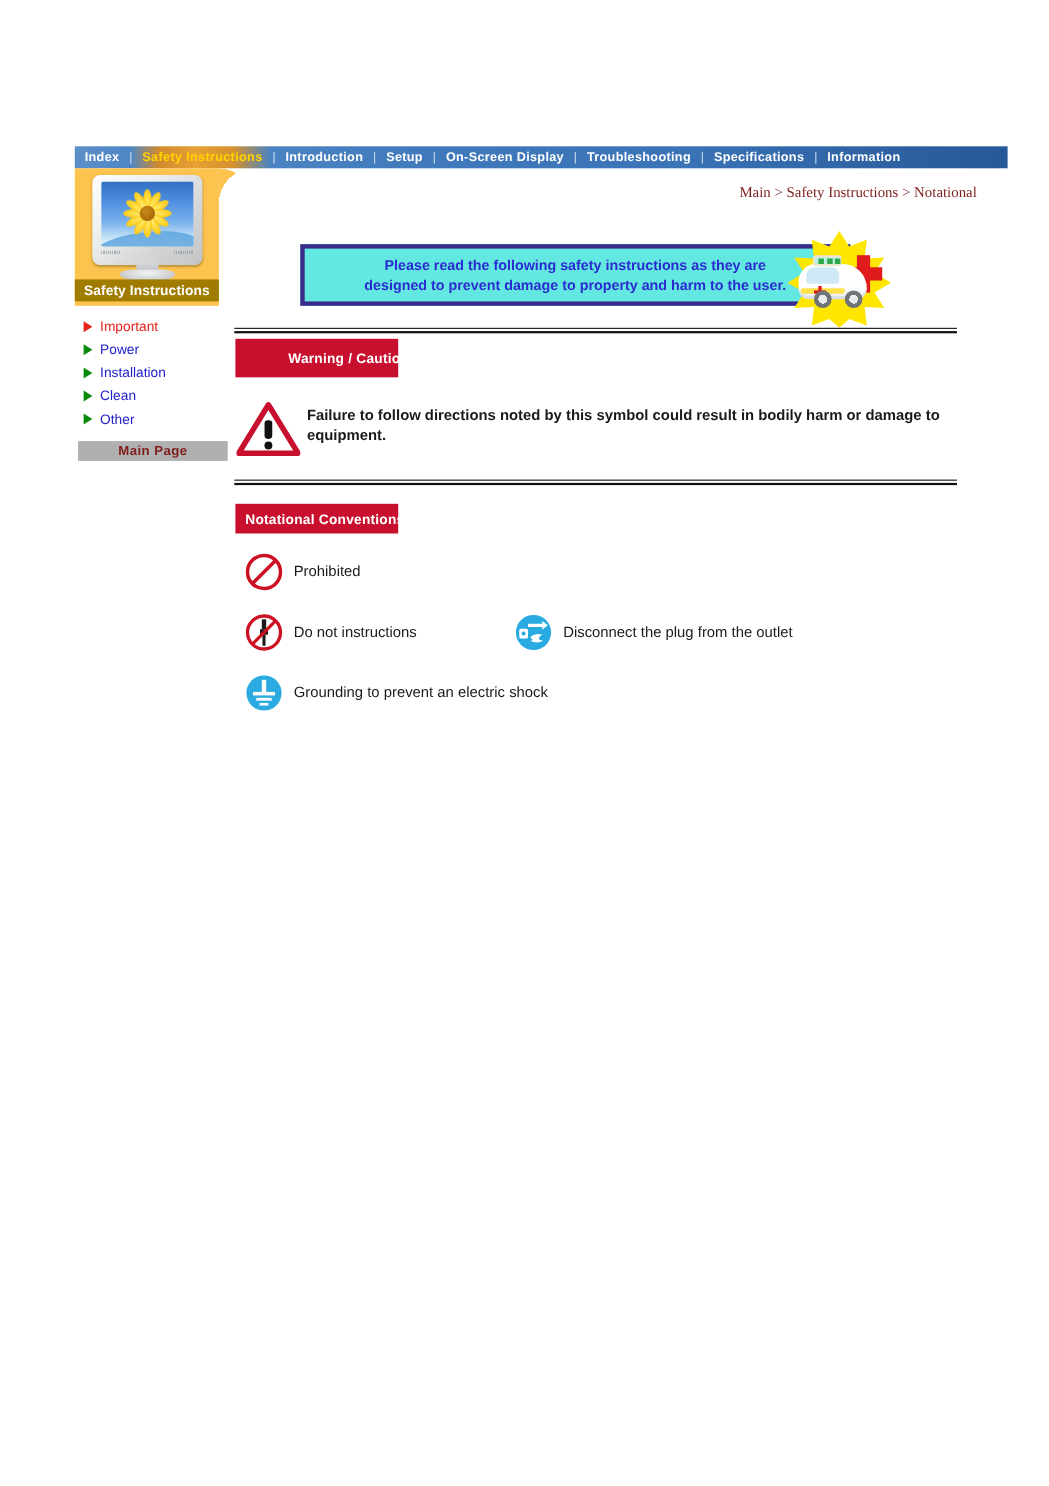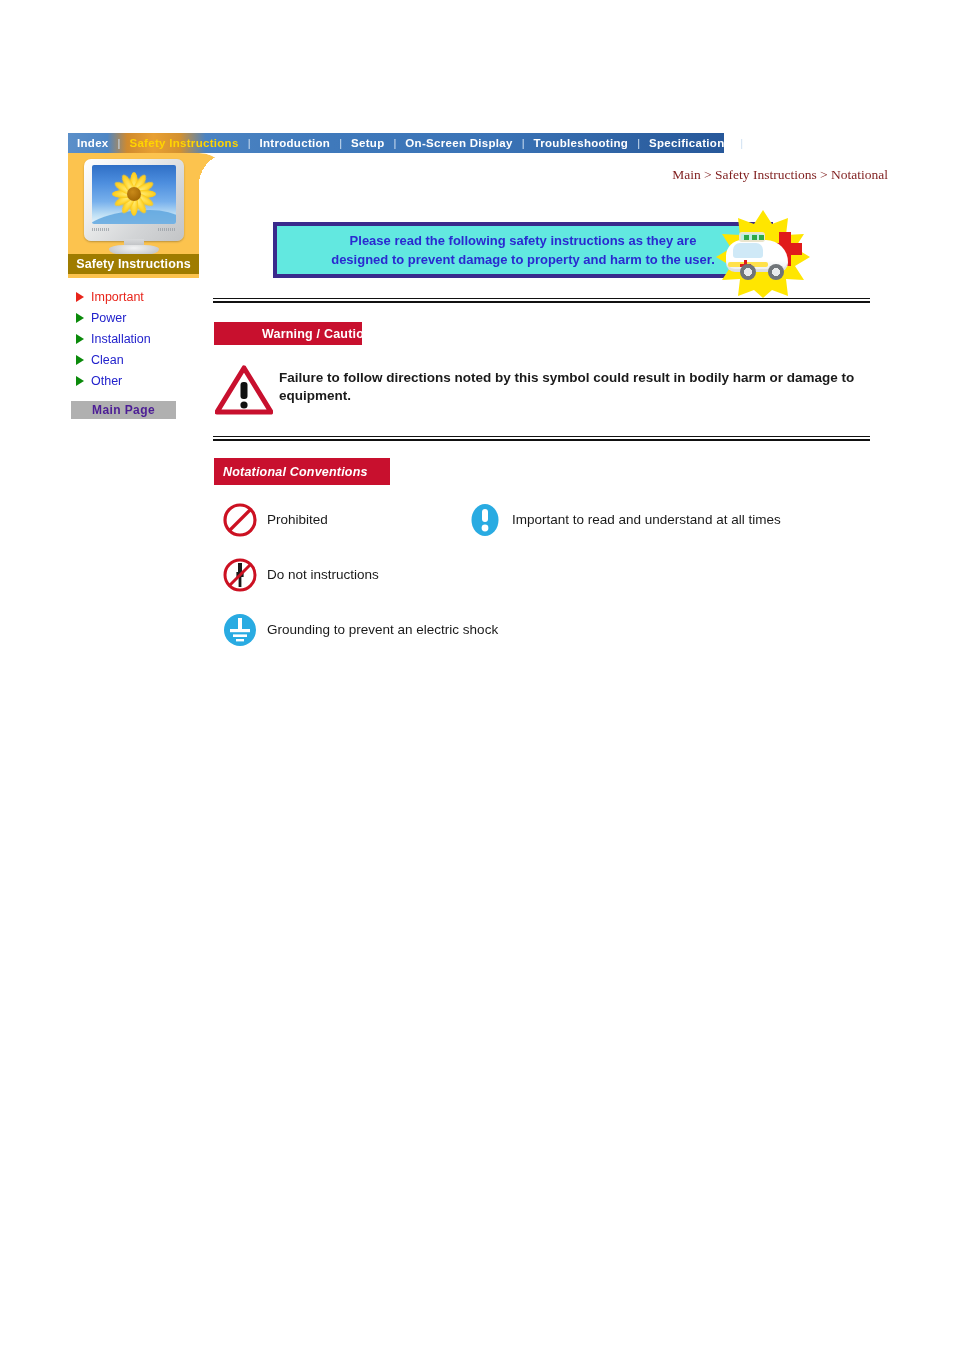--- a/index.html
+++ b/index.html
@@ -13,21 +13,21 @@
     position: relative;
     font-family: "Liberation Sans", sans-serif;
     -webkit-font-smoothing: antialiased;
   }
 
   
   .navbar {
     position: absolute;
     left: 68px;
     top: 133px;
-    width: 656px;
+    width: 848px;
     height: 20px;
     background: linear-gradient(to right,
         #5b8fc9 0%,
         #4e86c4 6%,
         #d08a2e 9%,
         #e8a033 13%,
         #d4912f 17%,
         #4b83c2 21%,
         #3f79bb 40%,
         #3a73b6 65%,
@@ -172,24 +172,24 @@
     border-left: 8px solid #0a8a0a;
     border-top: 5px solid transparent;
     border-bottom: 5px solid transparent;
     margin-right: 7px;
     flex: 0 0 auto;
   }
   .sb-link.current .arrow { border-left-color: #e8241a; }
   .mainpage-btn {
     margin-top: 10px;
     margin-left: 3px;
-    width: 105px;
+    width: 136px;
     height: 18px;
     background: #b0b0b0;
-    color: #4c1d95;
+    color: #7f1d1d;
     font-size: 12px;
     font-weight: bold;
     line-height: 18px;
     text-align: center;
     letter-spacing: .4px;
   }
 
   
   .breadcrumb {
     position: absolute;
@@ -291,22 +291,22 @@
     color: #ffffff;
     font-size: 12.5px;
     font-weight: bold;
     letter-spacing: .2px;
     display: flex;
     align-items: center;
     padding-left: 9px;
     box-sizing: border-box;
     white-space: nowrap;
   }
-  .tag-warning { left: 214px; top: 322px; width: 148px; height: 23px; padding-left: 48px; }
-  .tag-notation { left: 214px; top: 458px; width: 176px; height: 27px; font-style: italic; }
+  .tag-warning { left: 214px; top: 308px; width: 148px; height: 35px; padding-left: 48px; }
+  .tag-notation { left: 214px; top: 458px; width: 148px; height: 27px; }
 
   .warn-row {
     position: absolute;
     left: 215px;
     top: 365px;
     width: 650px;
     display: flex;
     align-items: flex-start;
     font-weight: bold;
   }
@@ -464,45 +464,49 @@
   <div class="note-row">
     <div class="note-cell left">
       <div class="note-icon">
         <svg width="36" height="36" viewBox="0 0 36 36" xmlns="http://www.w3.org/2000/svg">
           <circle cx="18" cy="18" r="15" fill="#ffffff" stroke="#cc1122" stroke-width="3.2"></circle>
           <line x1="7.5" y1="28.5" x2="28.5" y2="7.5" stroke="#cc1122" stroke-width="3.2"></line>
         </svg>
       </div>
       <div class="note-label">Prohibited</div>
     </div>
-    <div class="note-cell right">
-      <div class="note-icon">
-        <svg width="36" height="36" viewBox="0 0 36 36" xmlns="http://www.w3.org/2000/svg">
-          <ellipse cx="18" cy="18" rx="13.5" ry="16" fill="#29abe2"></ellipse>
-          <rect x="15" y="7" width="6" height="13" rx="3" fill="#ffffff"></rect>
-          <circle cx="18" cy="26" r="3.4" fill="#ffffff"></circle>
-        </svg>
-      </div>
-      <div class="note-label">Important to read and understand at all times</div>
-    </div>
   </div>
 
   <div class="note-row">
     <div class="note-cell left">
       <div class="note-icon">
         <svg width="36" height="36" viewBox="0 0 36 36" xmlns="http://www.w3.org/2000/svg">
           <circle cx="18" cy="18" r="15" fill="#ffffff" stroke="#cc1122" stroke-width="3"></circle>
           <rect x="16" y="6" width="4" height="9" fill="#1a1a1a"></rect>
           <rect x="14.4" y="15" width="7.2" height="5" fill="#1a1a1a"></rect>
           <rect x="16.6" y="20" width="2.8" height="10" fill="#1a1a1a"></rect>
           <line x1="7.5" y1="28.5" x2="28.5" y2="7.5" stroke="#cc1122" stroke-width="3"></line>
         </svg>
       </div>
       <div class="note-label">Do not instructions</div>
     </div>
+    <div class="note-cell right">
+      <div class="note-icon">
+        <svg width="36" height="36" viewBox="0 0 36 36" xmlns="http://www.w3.org/2000/svg">
+          <circle cx="18" cy="18" r="16" fill="#29abe2"></circle>
+          <rect x="5" y="14.5" width="8" height="9" rx="1.5" fill="#ffffff"></rect>
+          <circle cx="9" cy="19" r="1.8" fill="#29abe2"></circle>
+          <path d="M13 10 L28 10 L28 13 L13 13 Z" fill="#ffffff"></path>
+          <path d="M26 7.5 L31 11.5 L26 15.5 Z" fill="#ffffff"></path>
+          <path d="M15 22 q5 -4 11 -2 q-5 3 -2 5 q-6 2 -9 -3 Z" fill="#ffffff"></path>
+          <path d="M15 25.5 q6 -2 12 0 q-6 3 -12 0 Z" fill="#ffffff"></path>
+        </svg>
+      </div>
+      <div class="note-label">Disconnect the plug from the outlet</div>
+    </div>
   </div>
 
   <div class="note-row">
     <div class="note-cell right">
       <div class="note-icon">
         <svg width="36" height="36" viewBox="0 0 36 36" xmlns="http://www.w3.org/2000/svg">
           <circle cx="18" cy="18" r="16" fill="#29abe2"></circle>
           <rect x="16" y="6" width="4" height="12" fill="#ffffff"></rect>
           <rect x="8" y="17" width="20" height="3.2" fill="#ffffff"></rect>
           <rect x="11" y="22.4" width="14" height="2.6" fill="#ffffff"></rect>

